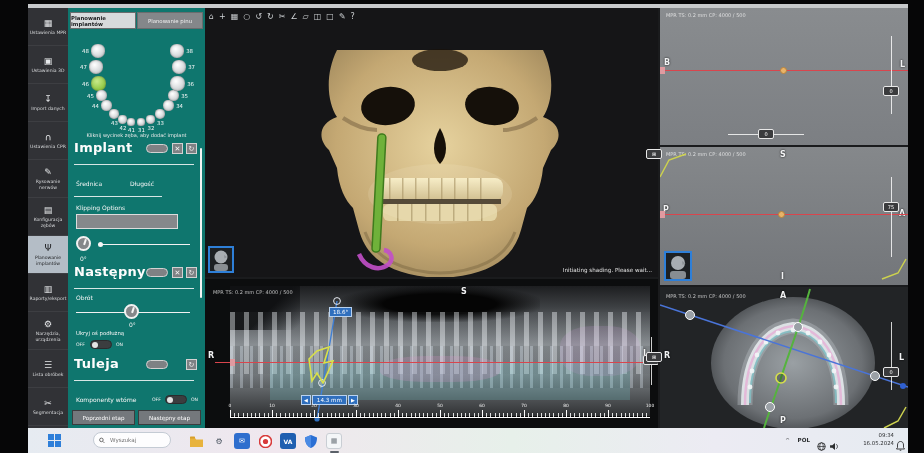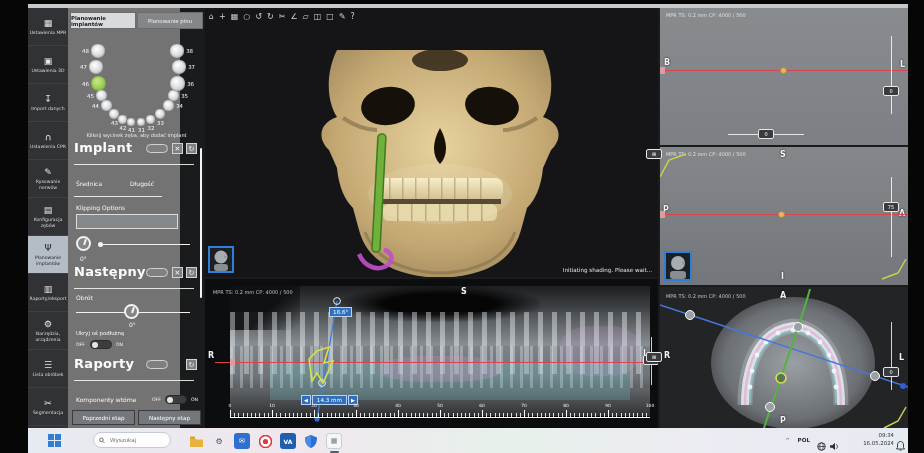--- a/index.html
+++ b/index.html
@@ -15,21 +15,21 @@
   
   .sidebar{position:absolute;left:0;top:4px;width:40px;height:420px;background:#313236;display:flex;flex-direction:column;}
   .side-item{flex:0 0 38px;display:flex;flex-direction:column;align-items:center;justify-content:center;
              color:#d8dadc;border-bottom:1px solid #3d3e42;cursor:pointer;text-align:center;}
   .side-item .si-icon{font-size:9px;line-height:10px;color:#e6e8ea;}
   .side-item .si-label{font-size:4.6px;line-height:5.5px;margin-top:2px;padding:0 1px;}
   .side-item.sel{background:#b4bdc6;}
   .side-item.sel .si-icon,.side-item.sel .si-label{color:#1d1e20;}
 
   
-  .lpanel{position:absolute;left:40px;top:4px;width:112px;height:420px;background:#737373;color:#f4f4f4;}
+  .lpanel{position:absolute;left:40px;top:4px;width:137px;height:420px;background:#0f766e;color:#f4f4f4;}
   .tabs{position:absolute;left:2px;top:4px;width:133px;height:17px;display:flex;gap:1px;}
   .tab{flex:1;font-size:5.4px;display:flex;align-items:center;justify-content:center;
        border:1px solid #6a6c6e;background:#84878a;color:#f0f0f0;cursor:pointer;}
   .tab.active{background:#d8dadc;color:#232426;font-weight:bold;}
   .tooth-chart{position:absolute;left:3px;top:26px;width:130px;height:96px;}
   .tooth{position:absolute;background:radial-gradient(circle at 40% 35%,#ffffff,#cdd0d3 70%,#a9acb0);
          border-radius:45% 45% 48% 48%;box-shadow:inset 0 0 2px rgba(60,60,60,.7);cursor:pointer;}
   .tooth.green{background:radial-gradient(circle at 40% 35%,#c8e98a,#8cc63f 70%,#6aa52e);}
   .tnum{position:absolute;font-size:5.4px;color:#fbfbfb;white-space:nowrap;}
   .hint{position:absolute;left:0;top:124px;width:137px;text-align:center;font-size:5px;color:#ececec;}
@@ -247,21 +247,21 @@
           <div class="needle"></div>
         </div>
       <div class="deg" style="left:61px;top:313px;">0°</div>
       <div class="flabel" style="left:8px;top:322px;font-size:5.4px;">Ukryj oś podłużną</div>
       <div class="toglab" style="left:8px;top:334px;">OFF</div>
       <div class="tog" style="left:22px;top:332px;">
           <div class="tknob"></div>
         </div>
       <div class="toglab" style="left:48px;top:334px;">ON</div>
 
-      <div class="section-h" style="top:348px;">Raporty</div>
+      <div class="section-h" style="top:348px;">Tuleja</div>
       <div class="pillctl" style="left:78px;top:352px;"></div>
       <div class="sqbtn" style="left:118px;top:351px;">↻</div>
       <div class="hr" style="top:372px;"></div>
 
       <div class="flabel" style="left:8px;top:388px;">Komponenty wtórne</div>
       <div class="toglab" style="left:84px;top:389px;">OFF</div>
       <div class="tog" style="left:97px;top:387px;">
           <div class="tknob"></div>
         </div>
       <div class="toglab" style="left:123px;top:389px;">ON</div>

